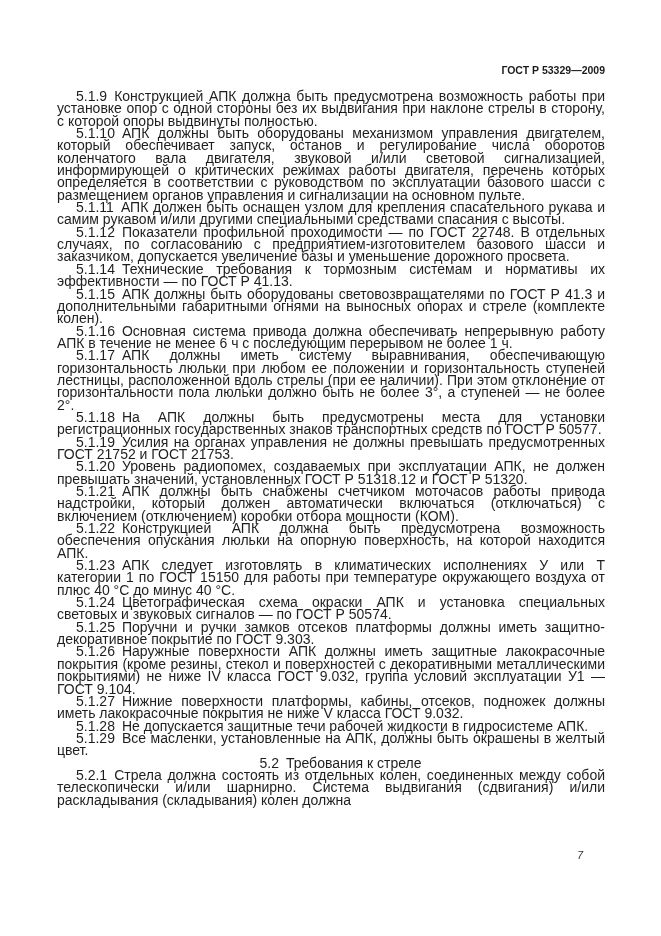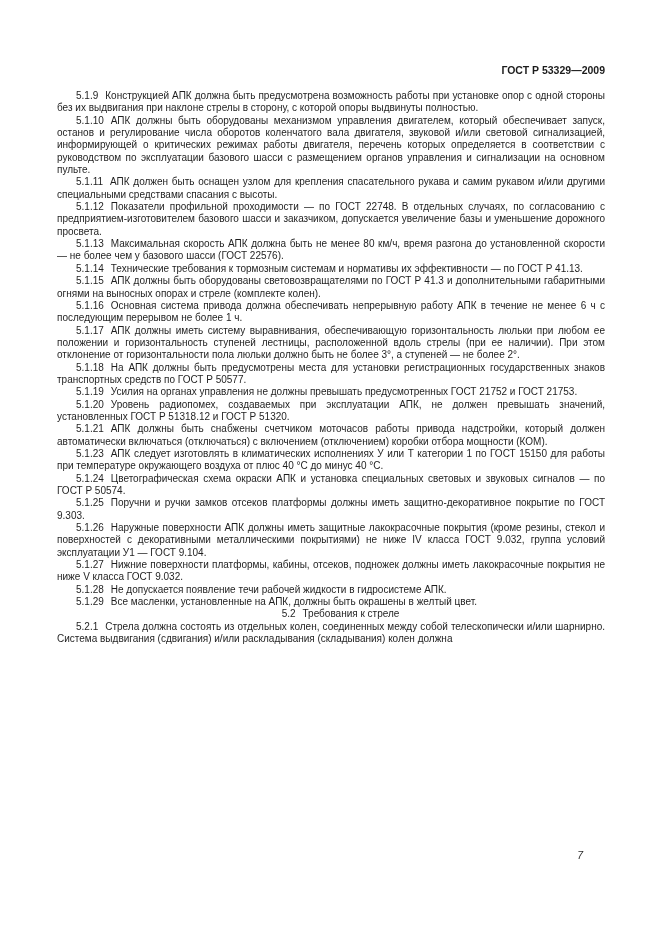--- a/index.html
+++ b/index.html
@@ -25,21 +25,21 @@
     text-align: right;
     font-size: 10.5px;
     font-weight: bold;
     color: #1b1b1b;
   }
   .doc-body {
     position: absolute;
     top: 90px;
     left: 57px;
     width: 548px;
-    font-size: 10px;
+    font-size: 14px;
     line-height: 12.35px;
     text-align: justify;
     color: #1e1e1e;
   }
   .doc-body p {
     margin: 0;
     padding: 0;
     text-indent: 19px;
   }
   .pnum {
@@ -64,35 +64,35 @@
 
 <div class="page">
 
   <div class="doc-header">ГОСТ Р 53329—2009</div>
 
   <div class="doc-body">
     <p><span class="pnum">5.1.9</span><span>Конструкцией АПК должна быть предусмотрена возможность работы при установке опор с одной стороны без их выдвигания при наклоне стрелы в сторону, с которой опоры выдвинуты полностью.</span></p>
     <p><span class="pnum">5.1.10</span><span>АПК должны быть оборудованы механизмом управления двигателем, который обеспечивает запуск, останов и регулирование числа оборотов коленчатого вала двигателя, звуковой и/или световой сигнализацией, информирующей о критических режимах работы двигателя, перечень которых определяется в соответствии с руководством по эксплуатации базового шасси с размещением органов управления и сигнализации на основном пульте.</span></p>
     <p><span class="pnum">5.1.11</span><span>АПК должен быть оснащен узлом для крепления спасательного рукава и самим рукавом и/или другими специальными средствами спасания с высоты.</span></p>
     <p><span class="pnum">5.1.12</span><span>Показатели профильной проходимости — по ГОСТ 22748. В отдельных случаях, по согласованию с предприятием-изготовителем базового шасси и заказчиком, допускается увеличение базы и уменьшение дорожного просвета.</span></p>
-    <p><span class="pnum">5.1.13</span><span>Максимальная скорость АПК должна быть не менее 80 км/ч, время разгона до установленной скорости — не более чем у базового шасси (ГОСТ 22576).</span></p>
     <p><span class="pnum">5.1.14</span><span>Технические требования к тормозным системам и нормативы их эффективности — по ГОСТ Р 41.13.</span></p>
     <p><span class="pnum">5.1.15</span><span>АПК должны быть оборудованы световозвращателями по ГОСТ Р 41.3 и дополнительными габаритными огнями на выносных опорах и стреле (комплекте колен).</span></p>
     <p><span class="pnum">5.1.16</span><span>Основная система привода должна обеспечивать непрерывную работу АПК в течение не менее 6 ч с последующим перерывом не более 1 ч.</span></p>
     <p><span class="pnum">5.1.17</span><span>АПК должны иметь систему выравнивания, обеспечивающую горизонтальность люльки при любом ее положении и горизонтальность ступеней лестницы, расположенной вдоль стрелы (при ее наличии). При этом отклонение от горизонтальности пола люльки должно быть не более 3°, а ступеней — не более 2°.</span></p>
     <p><span class="pnum">5.1.18</span><span>На АПК должны быть предусмотрены места для установки регистрационных государственных знаков транспортных средств по ГОСТ Р 50577.</span></p>
     <p><span class="pnum">5.1.19</span><span>Усилия на органах управления не должны превышать предусмотренных ГОСТ 21752 и ГОСТ 21753.</span></p>
     <p><span class="pnum">5.1.20</span><span>Уровень радиопомех, создаваемых при эксплуатации АПК, не должен превышать значений, установленных ГОСТ Р 51318.12 и ГОСТ Р 51320.</span></p>
     <p><span class="pnum">5.1.21</span><span>АПК должны быть снабжены счетчиком моточасов работы привода надстройки, который должен автоматически включаться (отключаться) с включением (отключением) коробки отбора мощности (КОМ).</span></p>
+    <p><span class="pnum">5.1.22</span><span>Конструкцией АПК должна быть предусмотрена возможность обеспечения опускания люльки на опорную поверхность, на которой находится АПК.</span></p>
     <p><span class="pnum">5.1.23</span><span>АПК следует изготовлять в климатических исполнениях У или Т категории 1 по ГОСТ 15150 для работы при температуре окружающего воздуха от плюс 40 °С до минус 40 °С.</span></p>
     <p><span class="pnum">5.1.24</span><span>Цветографическая схема окраски АПК и установка специальных световых и звуковых сигналов — по ГОСТ Р 50574.</span></p>
     <p><span class="pnum">5.1.25</span><span>Поручни и ручки замков отсеков платформы должны иметь защитно-декоративное покрытие по ГОСТ 9.303.</span></p>
     <p><span class="pnum">5.1.26</span><span>Наружные поверхности АПК должны иметь защитные лакокрасочные покрытия (кроме резины, стекол и поверхностей с декоративными металлическими покрытиями) не ниже IV класса ГОСТ 9.032, группа условий эксплуатации У1 — ГОСТ 9.104.</span></p>
     <p><span class="pnum">5.1.27</span><span>Нижние поверхности платформы, кабины, отсеков, подножек должны иметь лакокрасочные покрытия не ниже V класса ГОСТ 9.032.</span></p>
-    <p><span class="pnum">5.1.28</span><span>Не допускается появление течи рабочей жидкости в гидросистеме АПК.</span></p>
+    <p><span class="pnum">5.1.28</span><span>Не допускается защитные течи рабочей жидкости в гидросистеме АПК.</span></p>
     <p><span class="pnum">5.1.29</span><span>Все масленки, установленные на АПК, должны быть окрашены в желтый цвет.</span></p>
     <p class="section-heading"><span class="pnum">5.2</span><span>Требования к стреле</span></p>
     <p><span class="pnum">5.2.1</span><span>Стрела должна состоять из отдельных колен, соединенных между собой телескопически и/или шарнирно. Система выдвигания (сдвигания) и/или раскладывания (складывания) колен должна</span></p>
   </div>
 
   <div class="page-number">7</div>
 
 </div>
 
 </body></html>

